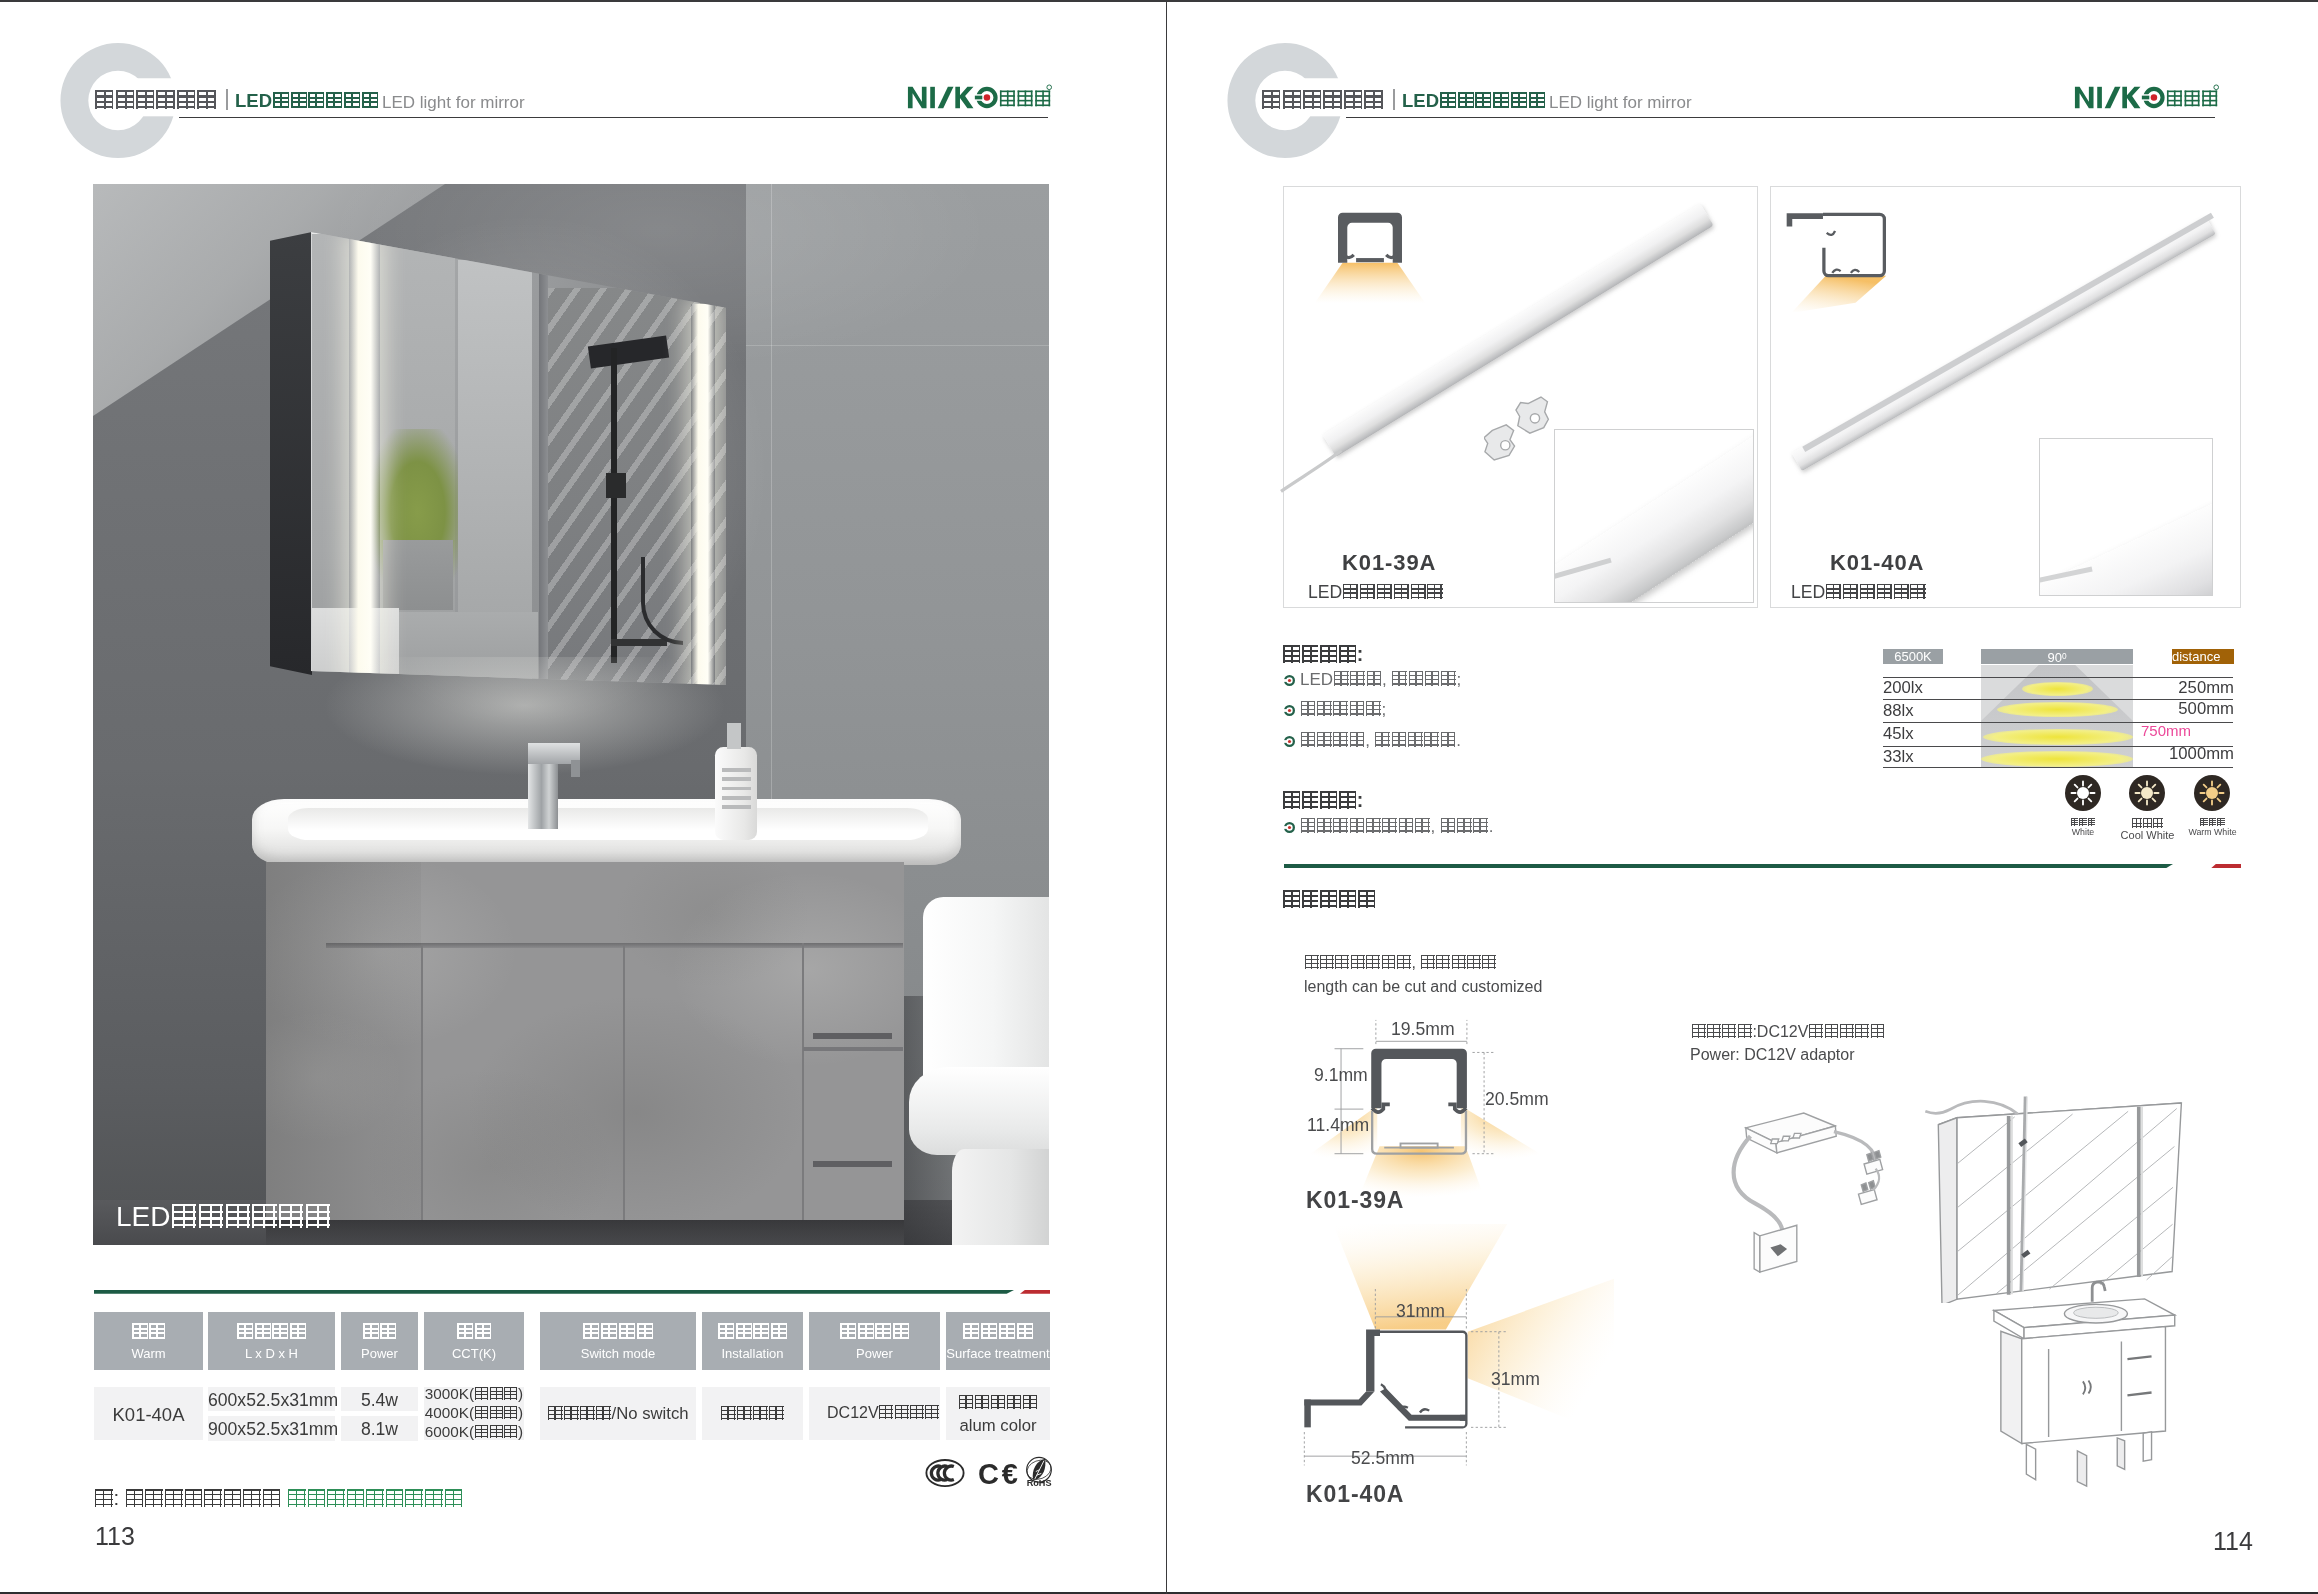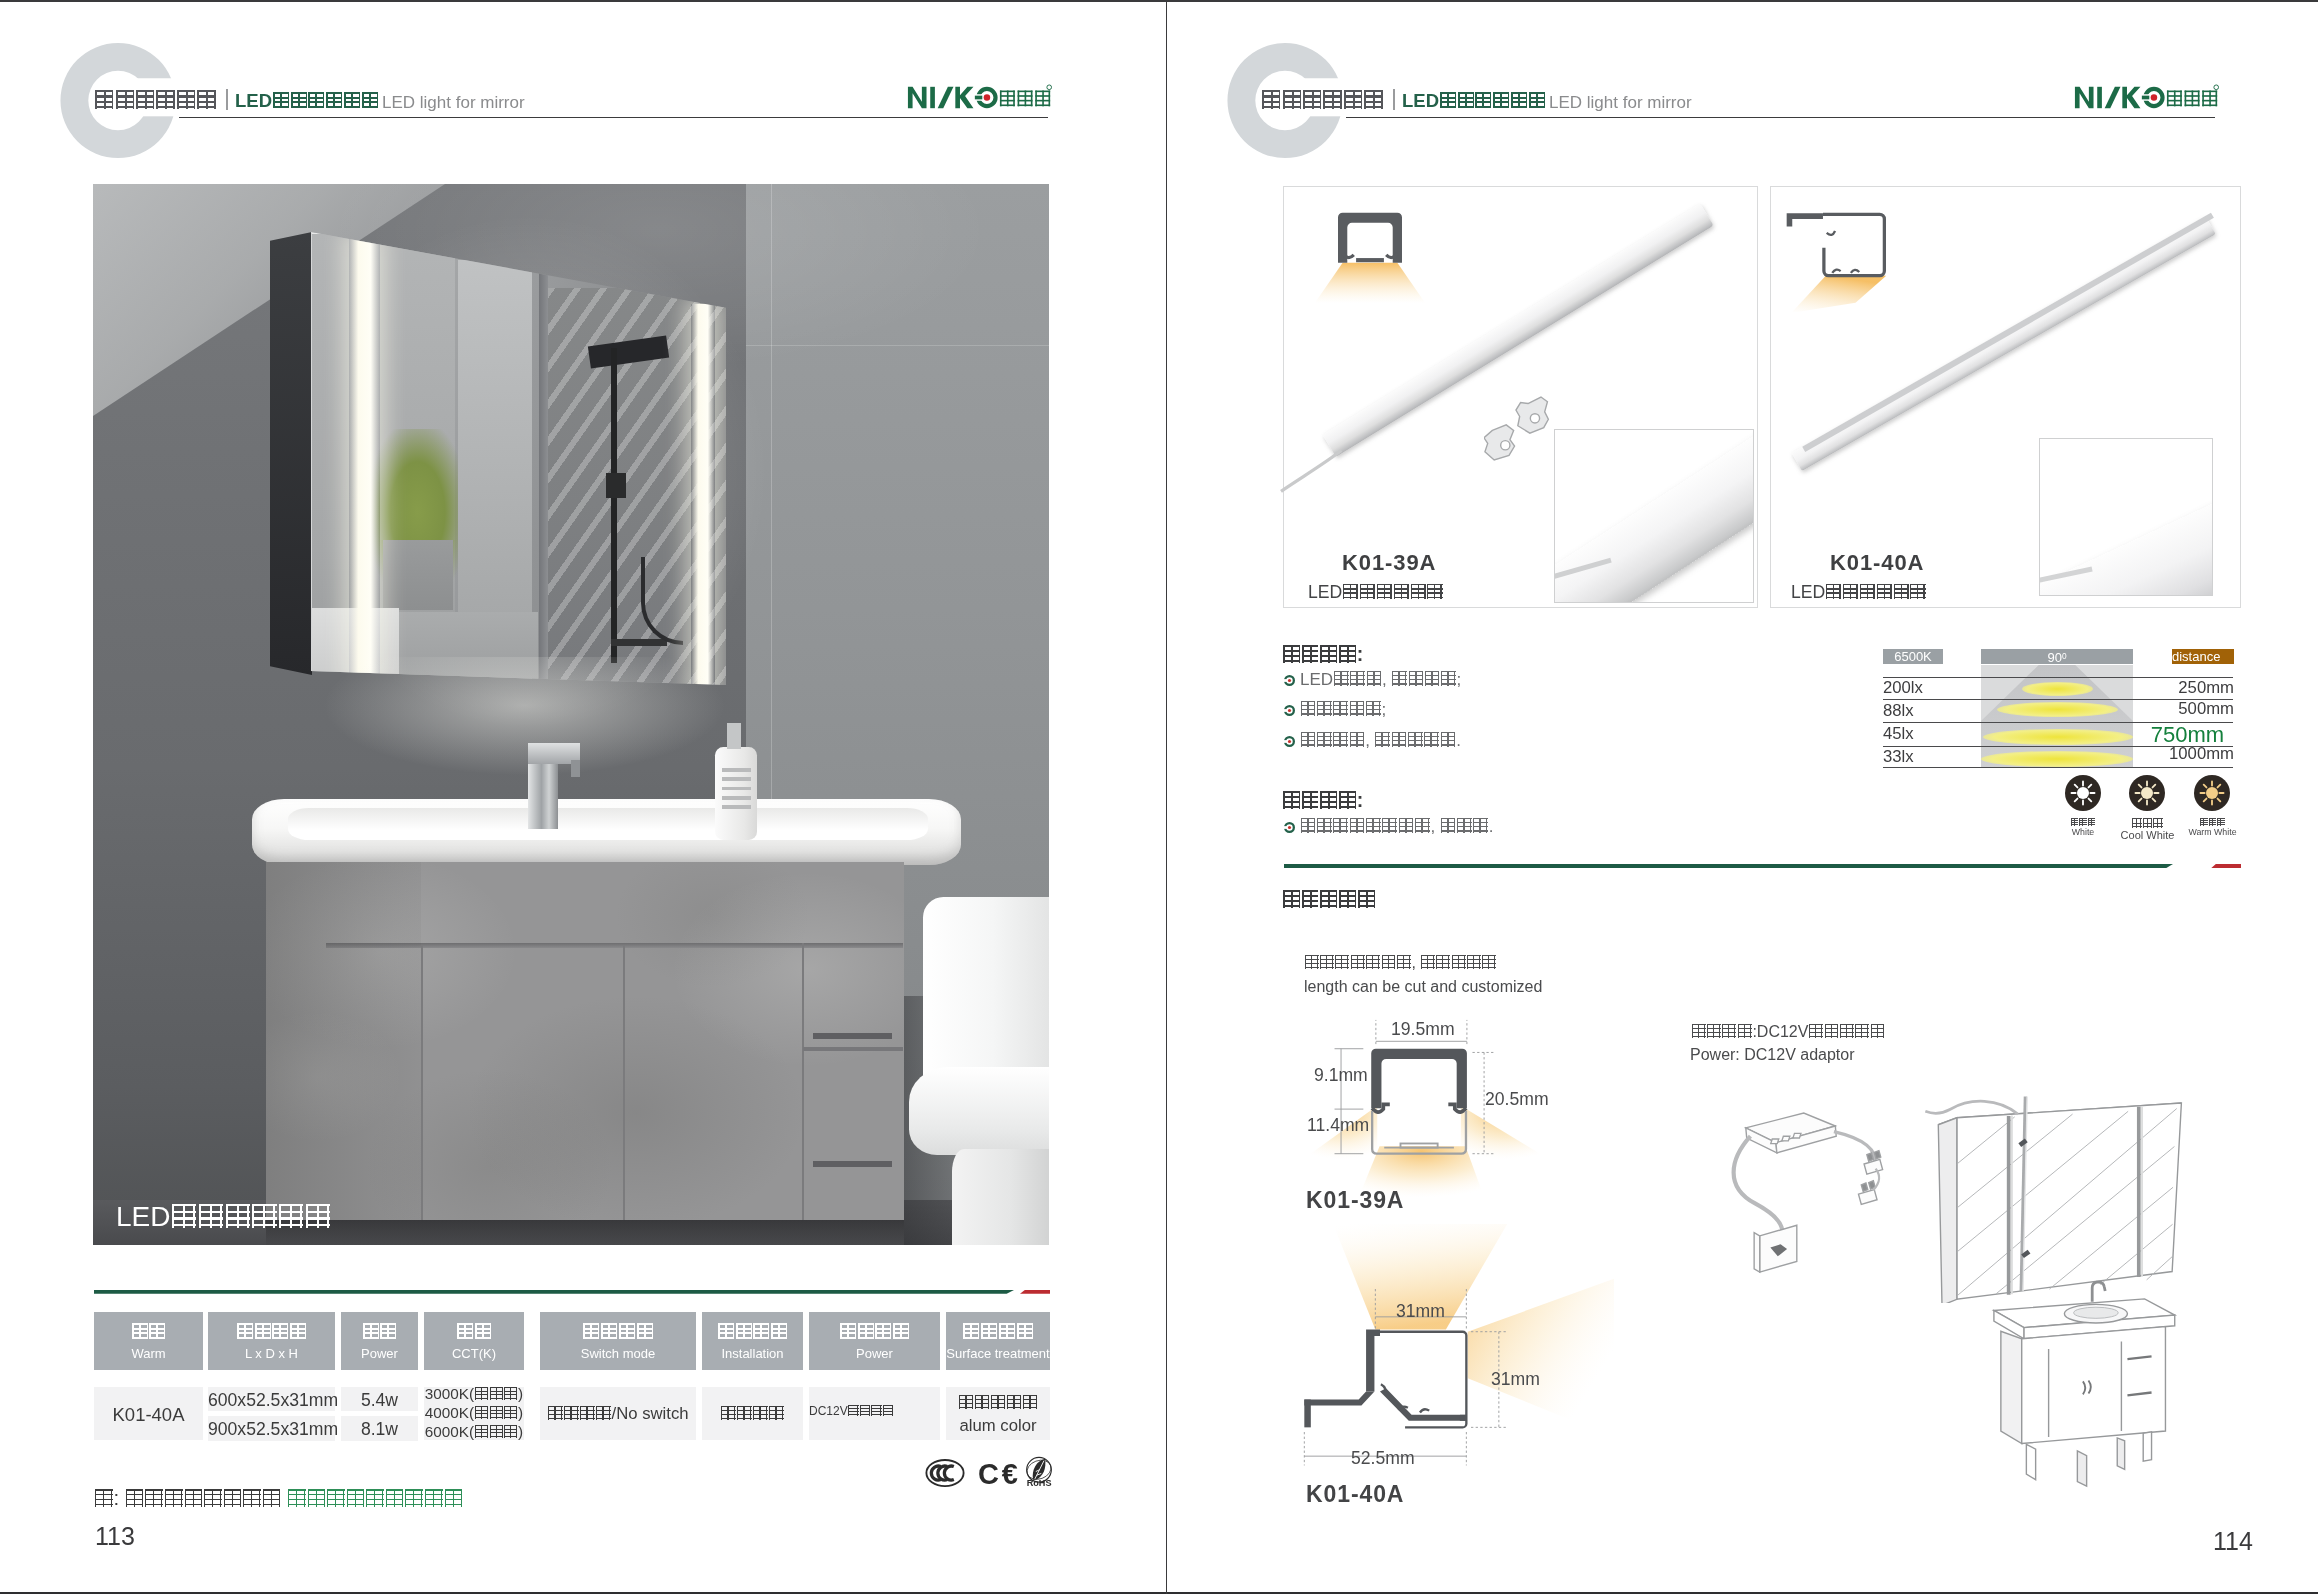--- a/index.html
+++ b/index.html
@@ -206,21 +206,21 @@
 <div class="ab" style="left:946px;top:1387px;width:104px;height:53px;background:#f2f2f3"></div>
 
 <div class="ab" style="left:94px;top:1404px;width:109px;text-align:center;font-size:18.5px;color:#3b3b3b">K01-40A</div>
 <div class="ab" style="left:208px;top:1390px;width:127px;text-align:center;font-size:17.6px;color:#3b3b3b">600x52.5x31mm</div>
 <div class="ab" style="left:208px;top:1419px;width:127px;text-align:center;font-size:17.6px;color:#3b3b3b">900x52.5x31mm</div>
 <div class="ab" style="left:341px;top:1390px;width:77px;text-align:center;font-size:17.6px;color:#3b3b3b">5.4w</div>
 <div class="ab" style="left:341px;top:1419px;width:77px;text-align:center;font-size:17.6px;color:#3b3b3b">8.1w</div>
 <div class="ab" style="left:424px;top:1384px;width:100px;text-align:center;font-size:15.3px;color:#3b3b3b;line-height:19px;white-space:nowrap">3000K(<span class="c"></span><span class="c"></span><span class="c"></span>)<br>4000K(<span class="c"></span><span class="c"></span><span class="c"></span>)<br>6000K(<span class="c"></span><span class="c"></span><span class="c"></span>)</div>
 <div class="ab" style="left:540px;top:1404px;width:156px;text-align:center;font-size:16.7px;color:#3b3b3b;white-space:nowrap"><span class="c"></span><span class="c"></span><span class="c"></span><span class="c"></span>/No switch</div>
 <div class="ab" style="left:702px;top:1404px;width:101px;text-align:center;font-size:16.7px;color:#3b3b3b"><span class="c"></span><span class="c"></span><span class="c"></span><span class="c"></span></div>
-<div class="ab" style="left:809px;top:1404px;width:131px;text-align:left;font-size:12px;color:#3b3b3b;white-space:nowrap">DC12V<span class="c"></span><span class="c"></span><span class="c"></span><span class="c"></span></div>
+<div class="ab" style="left:809px;top:1404px;width:131px;text-align:right;font-size:16px;color:#3b3b3b;white-space:nowrap">DC12V<span class="c"></span><span class="c"></span><span class="c"></span><span class="c"></span></div>
 <div class="ab" style="left:946px;top:1391px;width:104px;text-align:center;font-size:16.7px;color:#3b3b3b;line-height:23px"><span class="c"></span><span class="c"></span><span class="c"></span><span class="c"></span><span class="c"></span><br>alum color</div>
 
 <div class="ab" style="left:94px;top:1487px;height:23px;font-size:20.4px;color:#3b3b3b;white-space:nowrap"><span class="c"></span>:&nbsp;<span class="c"></span><span class="c"></span><span class="c"></span><span class="c"></span><span class="c"></span><span class="c"></span><span class="c"></span><span class="c"></span><span style="color:#2e8f58">&nbsp;<span class="c"></span><span class="c"></span><span class="c"></span><span class="c"></span><span class="c"></span><span class="c"></span><span class="c"></span><span class="c"></span><span class="c"></span></span></div>
 
 <svg class="ab" style="left:925px;top:1459px" width="40" height="29" viewBox="0 0 86 62">
 <ellipse cx="43" cy="30" rx="40" ry="28" fill="none" stroke="#2b2b2b" stroke-width="4"></ellipse>
 <g fill="none" stroke="#2b2b2b" stroke-width="7">
 <path d="M34,16 a15,15 0 1 0 0,28"></path>
 <path d="M48,16 a15,15 0 1 0 0,28"></path>
 <path d="M62,16 a15,15 0 1 0 0,28"></path>
@@ -414,21 +414,21 @@
 <div class="ab" style="left:1883px;top:746px;width:350px;height:0.9px;background:#4a4a4c"></div>
 <div class="ab" style="left:1883px;top:767px;width:350px;height:0.9px;background:#4a4a4c"></div>
 
 <div class="ab" style="left:1883px;top:678px;font-size:16.7px;color:#3d3d3f">200lx</div>
 <div class="ab" style="left:1883px;top:701px;font-size:16.7px;color:#3d3d3f">88lx</div>
 <div class="ab" style="left:1883px;top:724px;font-size:16.7px;color:#3d3d3f">45lx</div>
 <div class="ab" style="left:1883px;top:747px;font-size:16.7px;color:#3d3d3f">33lx</div>
 
 <div class="ab" style="left:2141px;top:678px;width:93px;text-align:right;font-size:16.7px;color:#3d3d3f">250mm</div>
 <div class="ab" style="left:2141px;top:699px;width:93px;text-align:right;font-size:16.7px;color:#3d3d3f">500mm</div>
-<div class="ab" style="left:2141px;top:722px;width:93px;text-align:center;font-size:22px;color:#15803d">750mm</div>
+<div class="ab" style="left:2141px;top:722px;width:93px;text-align:left;font-size:15px;color:#ec4899">750mm</div>
 <div class="ab" style="left:2141px;top:744px;width:93px;text-align:right;font-size:16.7px;color:#3d3d3f">1000mm</div>
 
 <svg class="ab" style="left:2065px;top:775px" width="36" height="36" viewBox="0 0 78 78">
 <circle cx="39" cy="39" r="39" fill="#2e2823"></circle>
       <circle cx="39" cy="39" r="13" fill="#ffffff"></circle>
 <g stroke="#ffffff" stroke-width="4" stroke-linecap="round">
         <path d="M39,14 v9"></path>
         <path d="M39,55 v9"></path>
         <path d="M14,39 h9"></path>
         <path d="M55,39 h9"></path>

